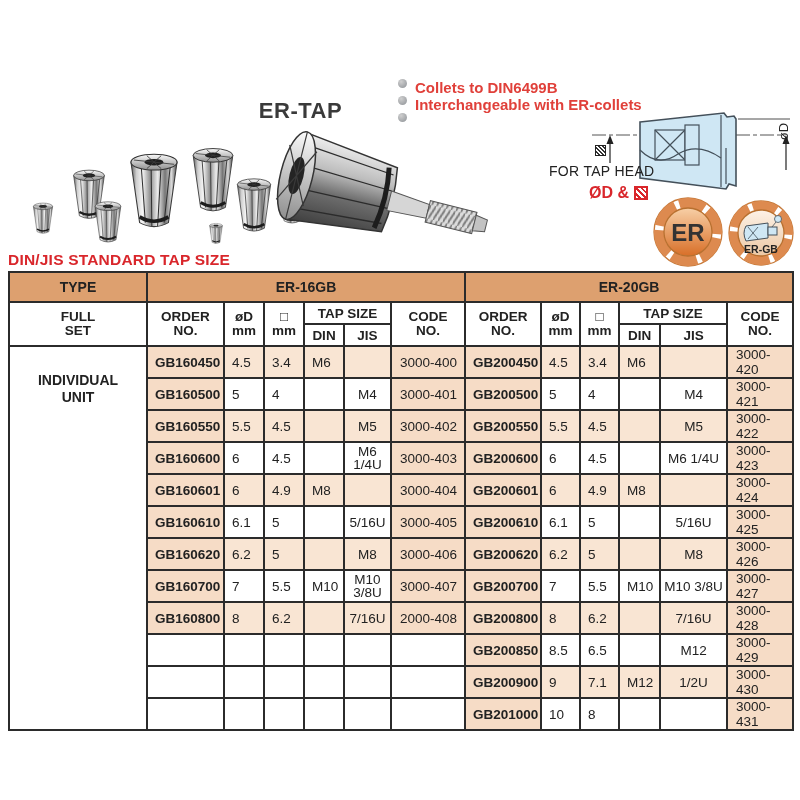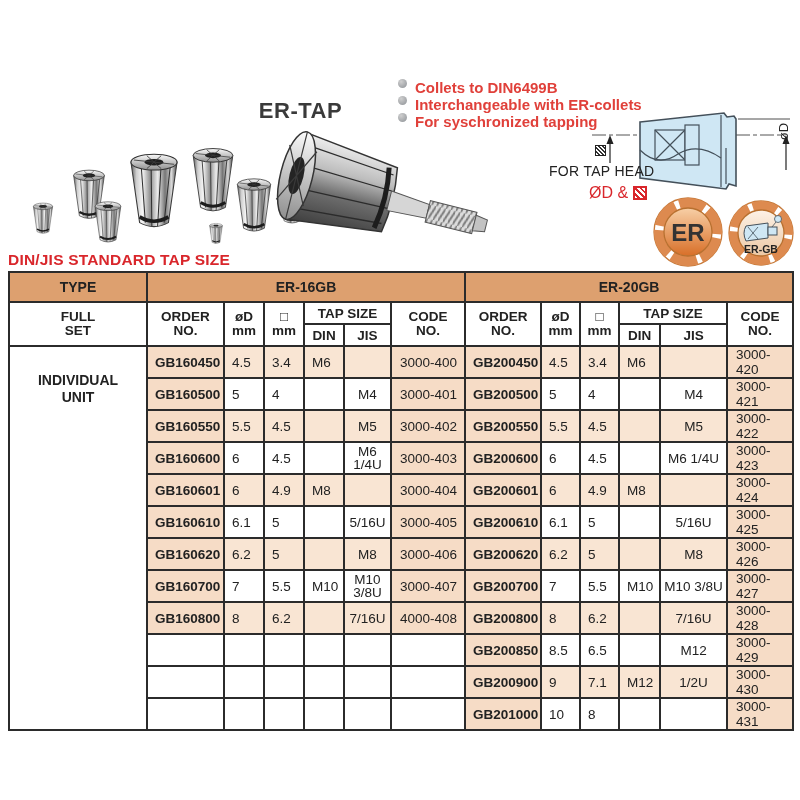--- a/index.html
+++ b/index.html
@@ -13,21 +13,21 @@
   .product-label{left:238px;top:98px;width:125px;text-align:center;
     font-size:22px;font-weight:bold;color:#3a3a3a;letter-spacing:.5px;}
   .features{left:398px;top:79px;list-style:none;margin:0;padding:0;}
   .features li{display:flex;gap:8px;height:17px;
     font-size:15px;font-weight:bold;color:#e0403a;white-space:nowrap;}
   .feat-dot{width:9px;height:9px;border-radius:50%;flex:0 0 auto;
     background:radial-gradient(circle at 35% 30%,#cfcfcf,#8d9196);}
 
   .for-tap-head{left:549px;top:163px;font-size:14px;color:#222;letter-spacing:.3px;}
   .od-line{left:589px;top:184px;display:flex;align-items:center;gap:5px;
-    font-size:16px;font-weight:normal;color:#d9262b;}
+    font-size:16px;font-weight:bold;color:#d9262b;}
   .hatch-red{width:14px;height:14px;box-sizing:border-box;border:2px solid #d9262b;
     background:repeating-linear-gradient(45deg,#ffffff 0 2px,#d9262b 2px 4px);}
   .hatch-black{left:595px;top:145px;width:11px;height:11px;box-sizing:border-box;
     border:1.5px solid #222;
     background:repeating-linear-gradient(45deg,#ffffff 0 1.5px,#333 1.5px 3px);}
   .od-vert{left:775px;top:124px;font-size:13px;color:#222;transform:rotate(-90deg);
     transform-origin:center;}
 
   .badge1{left:651px;top:195px;}
   .badge2{left:726px;top:198px;}
@@ -61,21 +61,20 @@
   <li>
     <span class="feat-dot"></span>
     <span>Collets to DIN6499B</span>
   </li>
   <li>
     <span class="feat-dot"></span>
     <span>Interchangeable with ER-collets</span>
   </li>
   <li>
     <span class="feat-dot"></span>
-    <span>For syschronized tapping</span>
   </li>
 </ul>
 
 <svg class="abs" style="left:10px;top:120px;" width="500" height="148" viewBox="0 0 500 148">
   <defs>
     <linearGradient id="met" x1="0" y1="0" x2="1" y2="0">
       <stop offset="0" stop-color="#5e5e5e"></stop>
         <stop offset=".12" stop-color="#cfcfcf"></stop>
       <stop offset=".25" stop-color="#f5f5f5"></stop>
         <stop offset=".42" stop-color="#8f8f8f"></stop>
@@ -367,21 +366,21 @@
         <td class="c-din">M10</td>
         <td class="c-jis">M10 3/8U</td>
         <td class="c-code peach-strong">3000-427</td>
       </tr>
       <tr>
         <td class="c-order peach-strong">GB160800</td>
         <td class="c-num peach">8</td>
         <td class="c-num peach">6.2</td>
         <td class="c-din peach"></td>
         <td class="c-jis peach">7/16U</td>
-        <td class="c-code peach-strong">4000-408</td>
+        <td class="c-code peach-strong">2000-408</td>
         <td class="c-order peach-strong">GB200800</td>
         <td class="c-num peach">8</td>
         <td class="c-num peach">6.2</td>
         <td class="c-din peach"></td>
         <td class="c-jis peach">7/16U</td>
         <td class="c-code peach-strong">3000-428</td>
       </tr>
       <tr>
         <td class="c-order"></td>
         <td class="c-num"></td>

